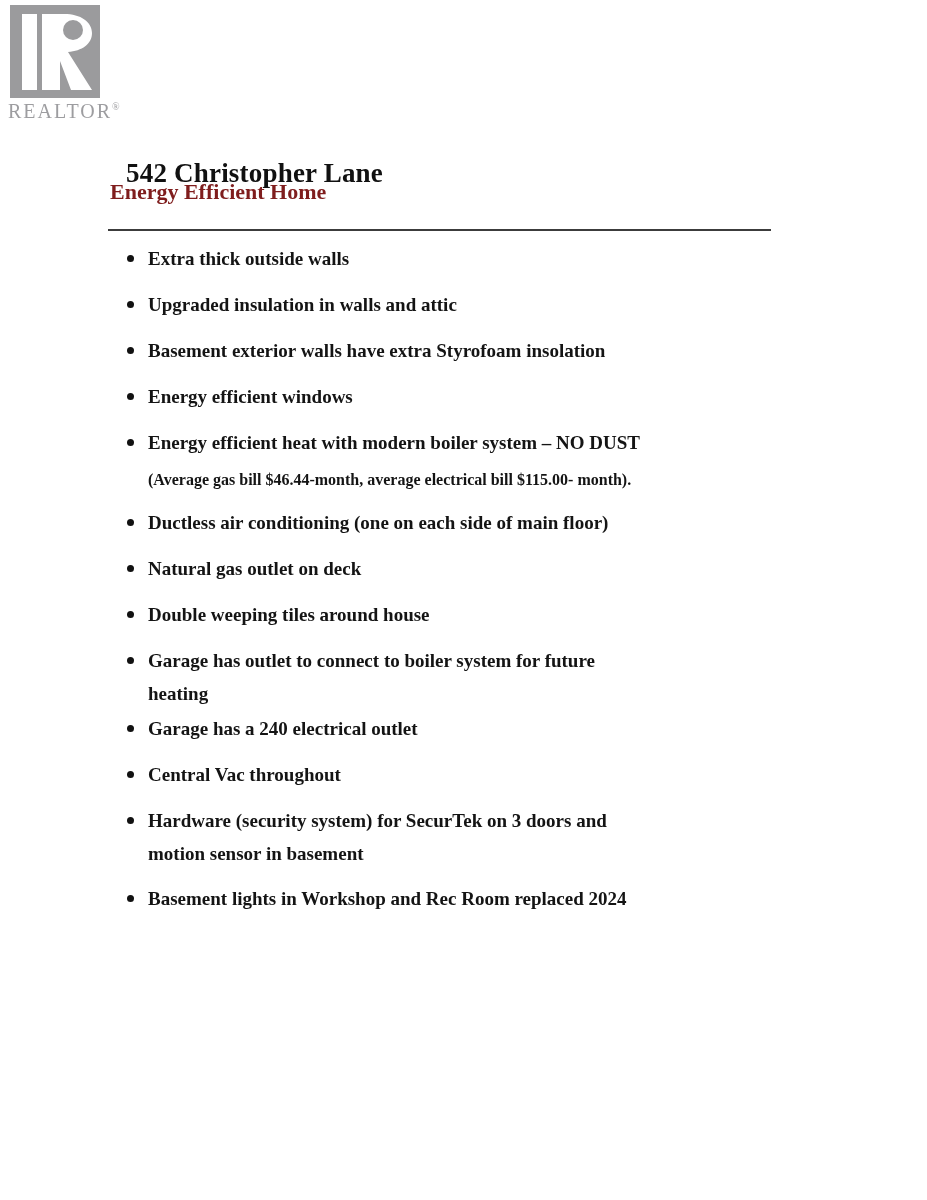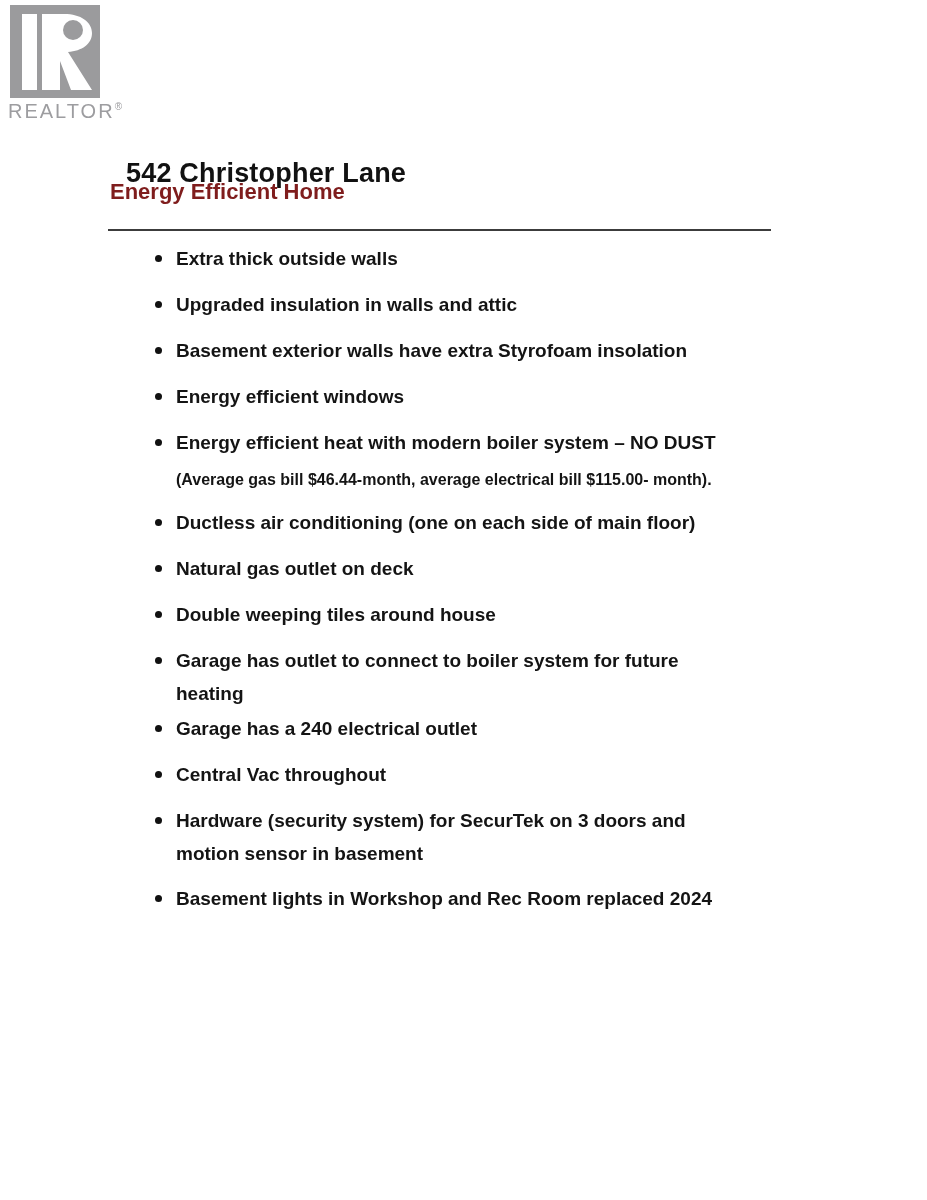--- a/index.html
+++ b/index.html
@@ -6,21 +6,21 @@
     margin: 0;
     padding: 0;
     background: #ffffff;
   }
   .page {
     position: relative;
     width: 771px;
     height: 1200px;
     background: #ffffff;
     overflow: hidden;
-    font-family: Liberation Sans, sans-serif;
+    font-family: Liberation Serif, serif;
     color: #161616;
   }
   
   .logo {
     position: absolute;
     left: 10px;
     top: 5px;
     width: 110px;
   }
   .logo-mark {
@@ -64,21 +64,21 @@
     position: absolute;
     left: 108px;
     top: 229px;
     width: 712px;
     height: 0;
     border-top: 2px solid #3c3c3c;
   }
   
   .feature-list {
     position: absolute;
-    left: 122px;
+    left: 94px;
     top: 242px;
     width: 715px;
   }
   .li {
     display: flex;
     align-items: flex-start;
     margin-bottom: 13px;
   }
   .dot {
     flex: none;

